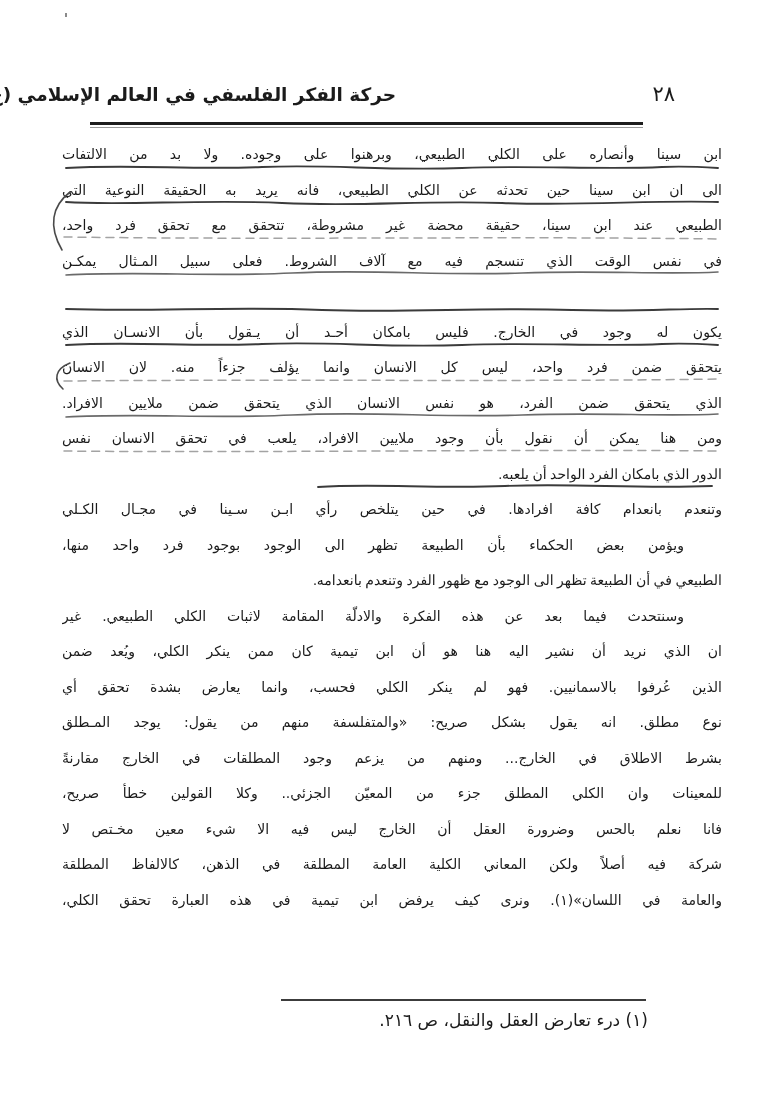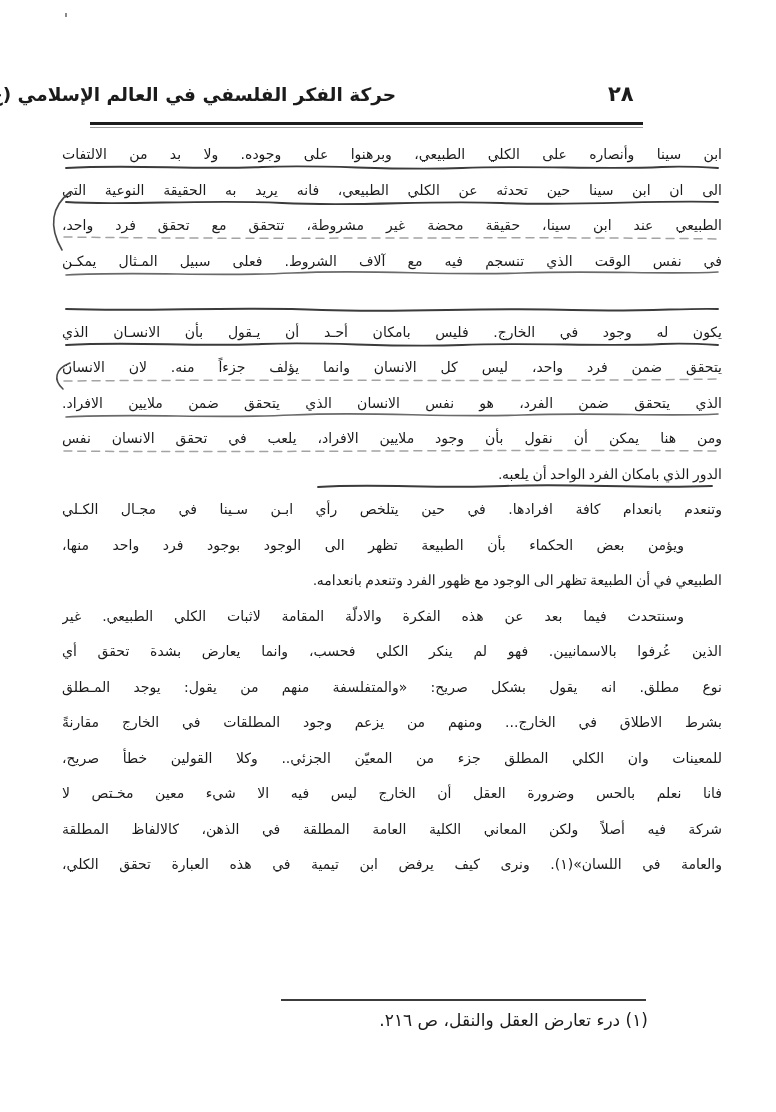--- a/index.html
+++ b/index.html
@@ -14,22 +14,22 @@
   .page { position: absolute; inset: 0; }
 
   
   .hdr-title {
     position: absolute; left: 90px; top: 84px; width: 306px;
     direction: rtl; text-align: center;
     font-size: 18.5px; font-weight: 700; letter-spacing: 0;
     white-space: nowrap;
   }
   .hdr-num {
-    position: absolute; left: 608px; top: 82px; width: 40px;
-    font-size: 21px; font-weight: 700; text-align: left;
+    position: absolute; left: 635px; top: 82px; width: 40px;
+    font-size: 21px; font-weight: 400; text-align: right;
   }
   .hdr-rule {
     position: absolute; left: 90px; top: 122px; width: 553px; height: 2.6px;
     background: #1d1d1d;
   }
   .hdr-rule2 {
     position: absolute; left: 90px; top: 126.5px; width: 553px; height: 1px;
     background: #9a9a9a;
   }
 
@@ -172,20 +172,23 @@
     </div>
 
     <div class="line para-end">
       <span>الطبيعي في أن الطبيعة تظهر الى الوجود مع ظهور الفرد وتنعدم بانعدامه.</span>
     </div>
 
     <div class="line indent">
       <span>وسنتحدث فيما بعد عن هذه الفكرة والادلّة المقامة لاثبات الكلي الطبيعي. غير</span>
     </div>
 
+    <div class="line">
+      <span>ان الذي نريد أن نشير اليه هنا هو أن ابن تيمية كان ممن ينكر الكلي، ويُعد ضمن</span>
+    </div>
 
     <div class="line">
       <span>الذين عُرفوا بالاسمانيين. فهو لم ينكر الكلي فحسب، وانما يعارض بشدة تحقق أي</span>
     </div>
 
     <div class="line">
       <span>نوع مطلق. انه يقول بشكل صريح: «والمتفلسفة منهم من يقول: يوجد المـطلق</span>
     </div>
 
     <div class="line">

